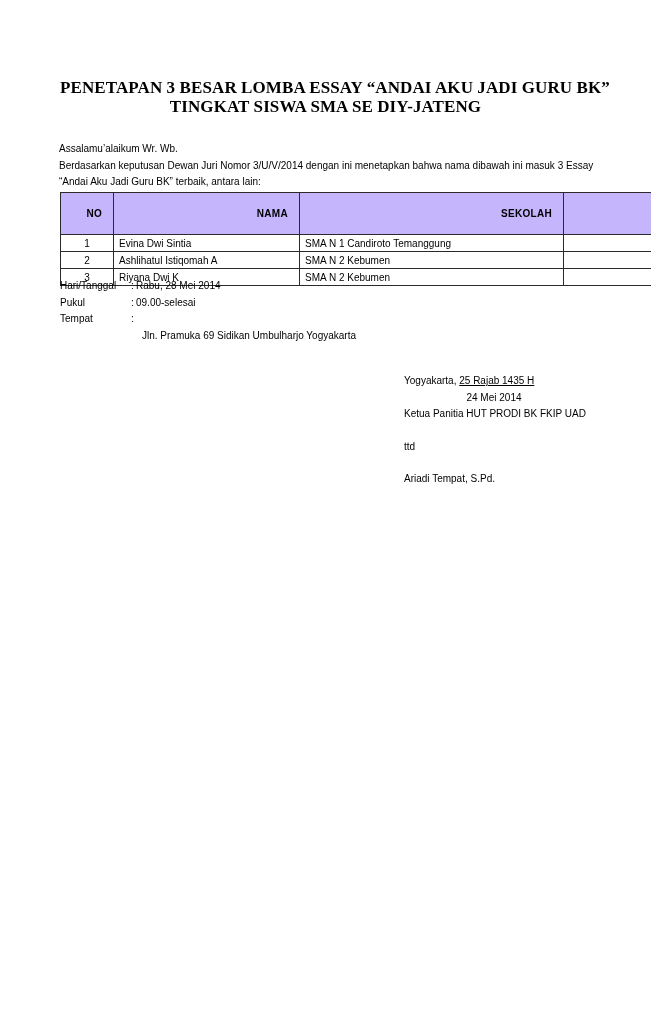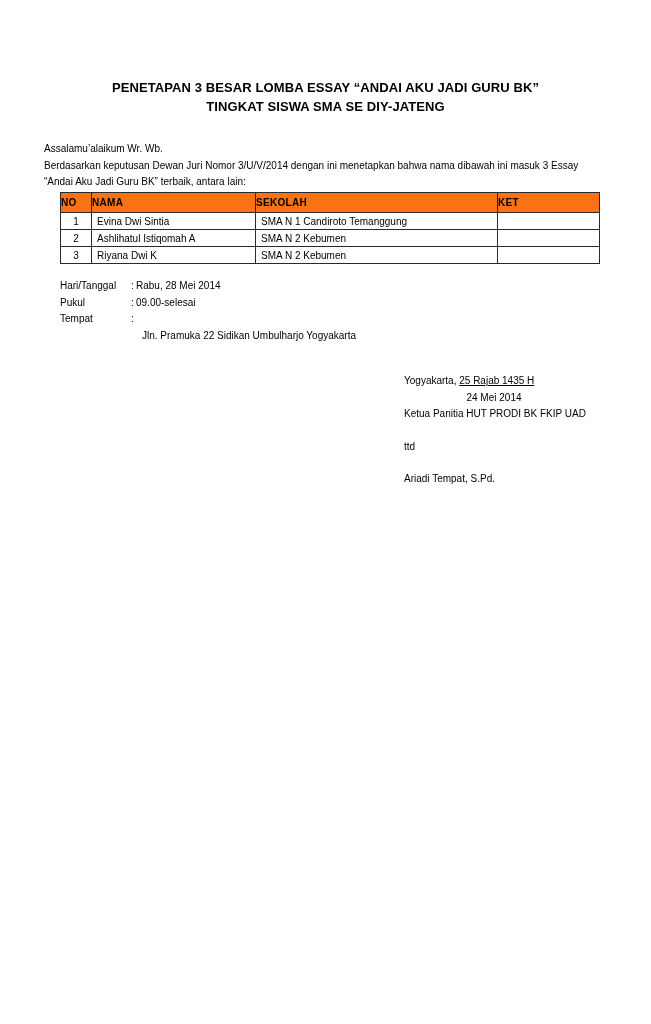--- a/index.html
+++ b/index.html
@@ -26,31 +26,32 @@
 
   
   .title-block {
     position: absolute;
     left: 60px;
     top: 78px;
     width: 531px;
     text-align: center;
   }
   .title-line {
-    font-size: 13px;
+    font-size: 17px;
     font-weight: bold;
     letter-spacing: 0.1px;
     line-height: 19px;
     white-space: nowrap;
+    font-family: Liberation Serif, serif;
   }
 
   
   .intro {
     position: absolute;
-    left: 44px;
+    left: 59px;
     top: 141px;
     width: 535px;
     font-size: 10px;
     line-height: 16.5px;
   }
   .intro p {
     margin: 0;
   }
 
   
@@ -64,24 +65,24 @@
   }
   .result-table th,
   .result-table td {
     border: 1px solid #2a2a2a;
     font-size: 10px;
     height: 16px;
     padding: 0 0 0 5px;
     vertical-align: middle;
   }
   .result-table thead th {
-    background: #f97316;
+    background: #c4b5fd;
     font-weight: bold;
-    text-align: left;
-    padding: 0;
+    text-align: right;
+    padding: 11px;
     height: 19px;
     letter-spacing: 0.3px;
   }
   .col-no    { width: 30px; }
   .col-nama  { width: 163px; }
   .col-sek   { width: 241px; }
   .col-ket   { width: 101px; }
   td.cell-no { text-align: center; padding-left: 0; }
 
   
@@ -187,21 +188,21 @@
       <span class="detail-label">Pukul</span>
       <span class="detail-sep">:</span>
       <span class="detail-value">09.00-selesai</span>
     </div>
 
     <div class="detail-row">
       <span class="detail-label">Tempat</span>
       <span class="detail-sep">:</span>
     </div>
 
-    <div class="detail-cont">Jln. Pramuka 22 Sidikan Umbulharjo Yogyakarta</div>
+    <div class="detail-cont">Jln. Pramuka 69 Sidikan Umbulharjo Yogyakarta</div>
 
   </div>
 
   <div class="signature">
     <div class="sig-line"><span>Yogyakarta, </span><span class="sig-underline">25 Rajab 1435 H</span></div>
     <div class="sig-line sig-center">24 Mei 2014</div>
     <div class="sig-line">Ketua Panitia HUT PRODI BK FKIP UAD</div>
     <div class="sig-gap-1"></div>
     <div class="sig-line">ttd</div>
     <div class="sig-gap-2"></div>

